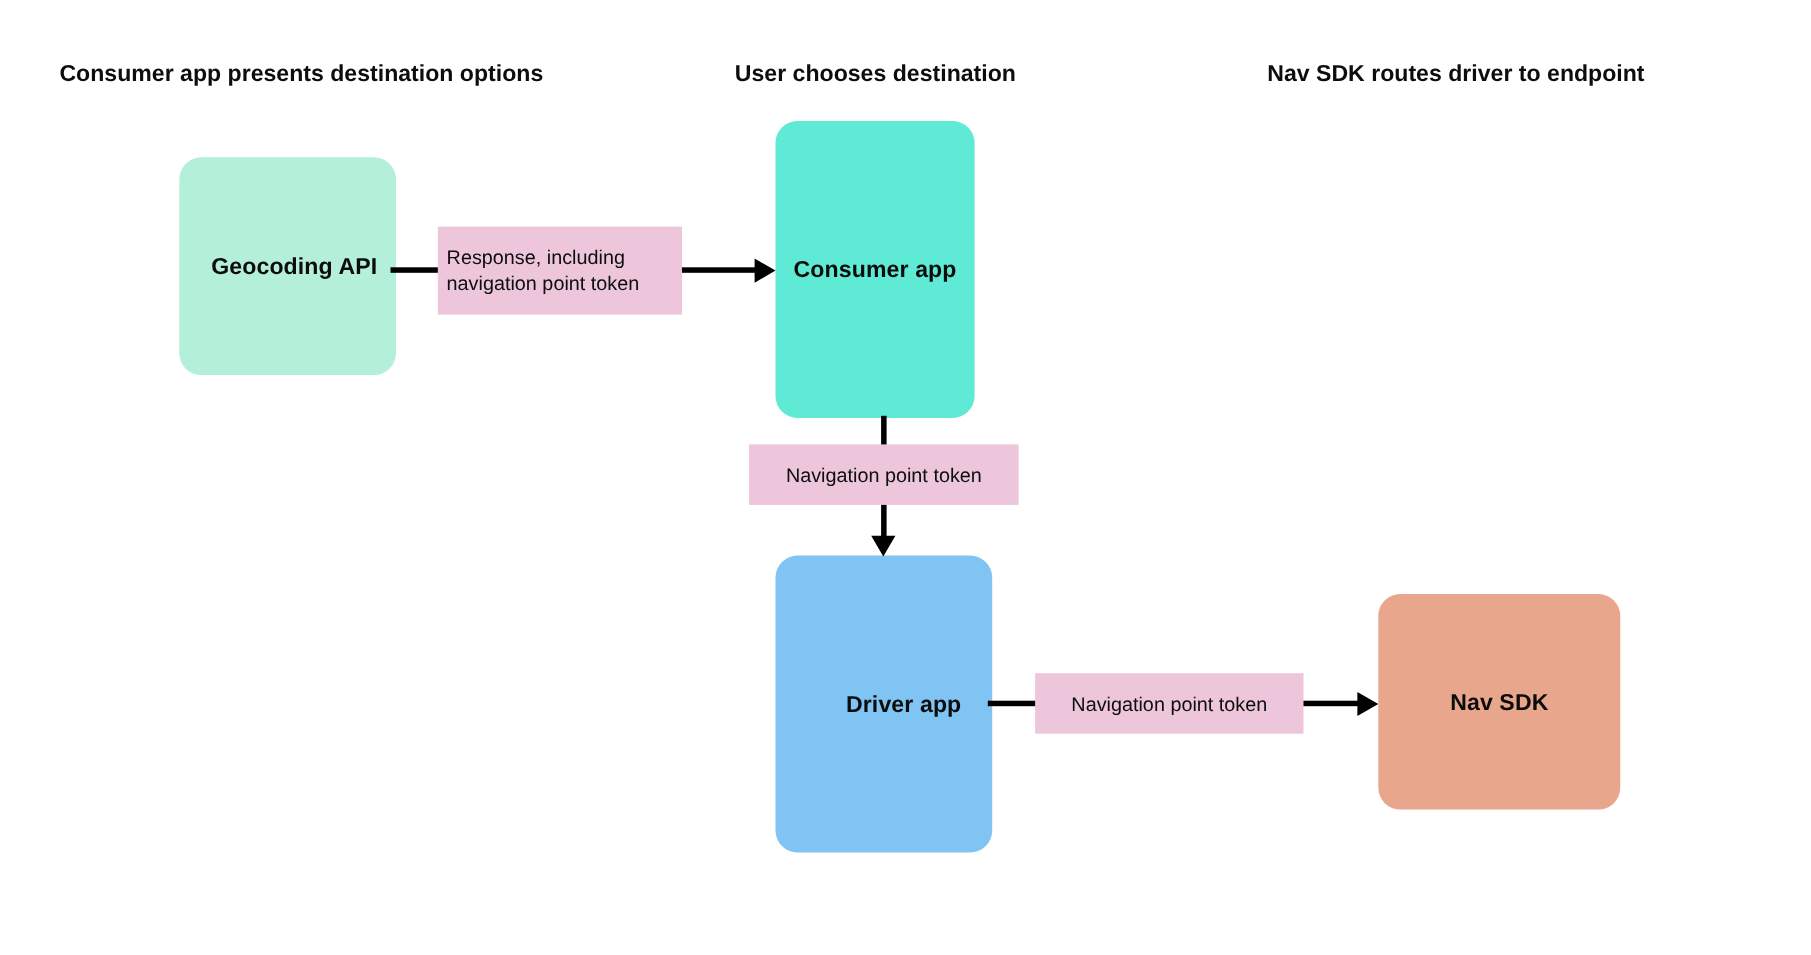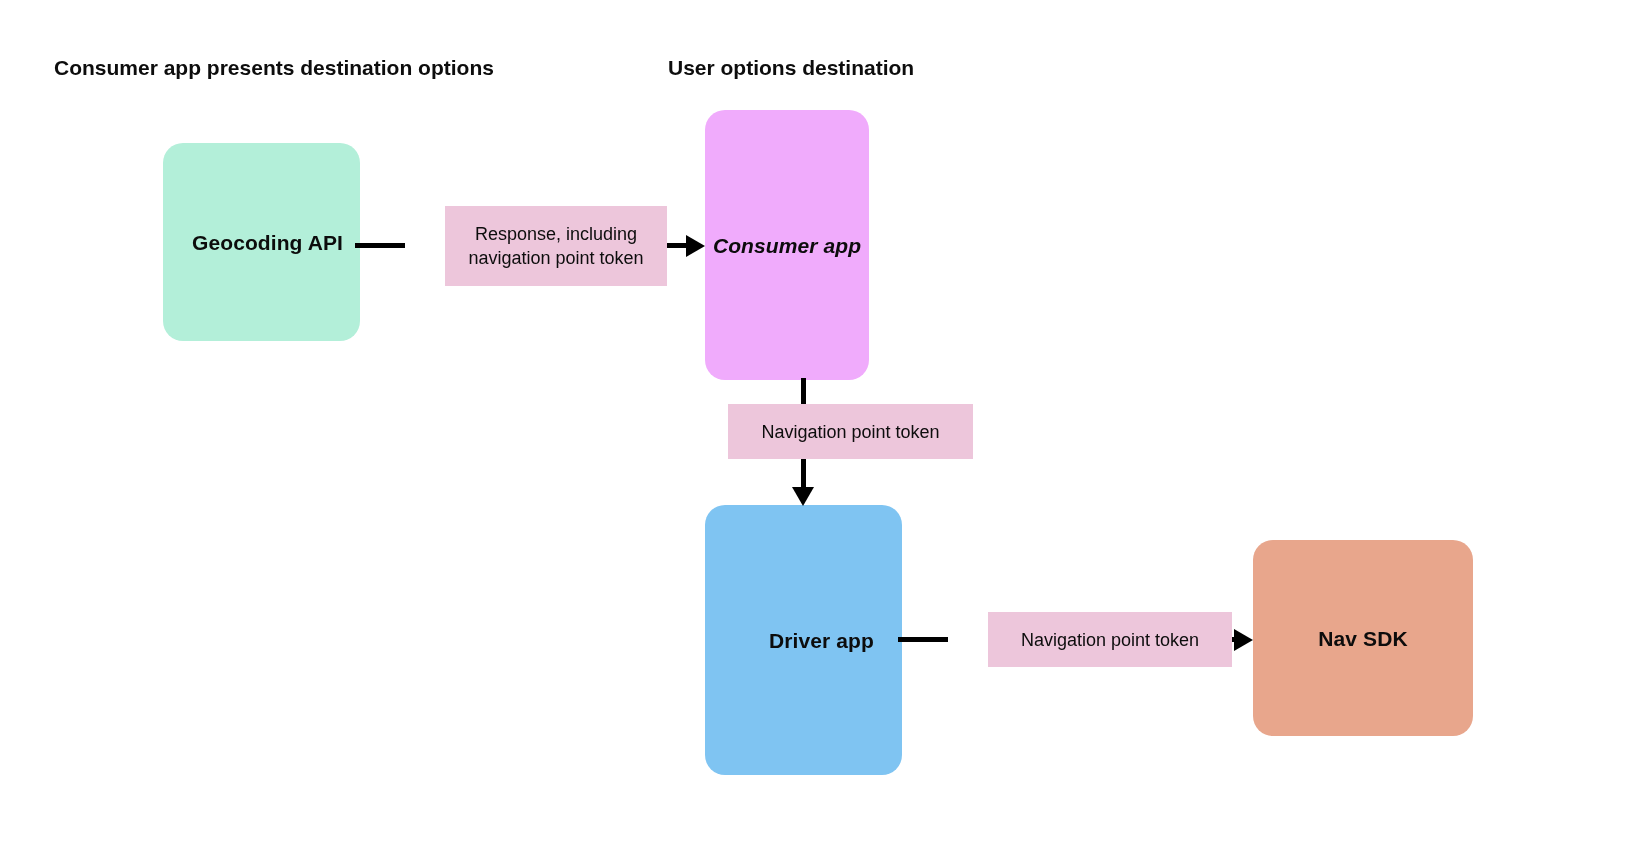--- a/index.html
+++ b/index.html
@@ -42,23 +42,21 @@
     color: #0c0c0c;
     line-height: 25px;
     letter-spacing: 0.1px;
   }
   .edge-label {
     position: absolute;
     display: flex;
     align-items: center;
     justify-content: center;
     box-sizing: border-box;
-    text-align: center;
     z-index: 5;
-    margin-left: 47px;
   }
   .edge-label-text {
     font-size: 18px;
     line-height: 24px;
     color: #0d0d0d;
     font-weight: 400;
     padding: 0 8px;
   }
   .connector {
     position: absolute;
@@ -84,40 +82,41 @@
     border-top: 19px solid #000000;
   }
 </style>
 </head>
 <body>
 
 <div id="canvas">
 
   <div class="col-header" style="left:54px; top:55px;">Consumer app presents destination options</div>
 
-  <div class="col-header" style="left:668px; top:55px;">User options destination</div>
+  <div class="col-header" style="left:668px; top:55px;">User chooses destination</div>
 
+  <div class="col-header" style="left:1152px; top:55px;">Nav SDK routes driver to endpoint</div>
 
   <div class="connector h" style="left:355px; top:243px; width:50px;"></div>
   <div class="connector h" style="left:615px; top:243px; width:75px;"></div>
   <div class="arrowhead right" style="left:686px; top:235px;"></div>
 
   <div class="connector v" style="left:801px; top:378px; height:32px;"></div>
   <div class="connector v" style="left:801px; top:455px; height:38px;"></div>
   <div class="arrowhead down" style="left:792px; top:487px;"></div>
 
   <div class="connector h" style="left:898px; top:637px; width:50px;"></div>
   <div class="connector h" style="left:1180px; top:637px; width:58px;"></div>
   <div class="arrowhead right" style="left:1234px; top:629px;"></div>
 
   <div class="node" style="left:163px; top:143px; width:197px; height:198px; background:#b3efd9;padding-left:12px;">
     <span class="node-label">Geocoding API</span>
   </div>
 
-  <div class="node" style="left:705px; top:110px; width:164px; height:270px; background:#f0abfc;font-style:italic;">
+  <div class="node" style="left:705px; top:110px; width:181px; height:270px; background:#5eead4;">
     <span class="node-label">Consumer app</span>
   </div>
 
   <div class="node" style="left:705px; top:505px; width:197px; height:270px; background:#7fc4f2;padding-left:36px;">
     <span class="node-label">Driver app</span>
   </div>
 
   <div class="node" style="left:1253px; top:540px; width:220px; height:196px; background:#e8a68c;">
     <span class="node-label">Nav SDK</span>
   </div>

